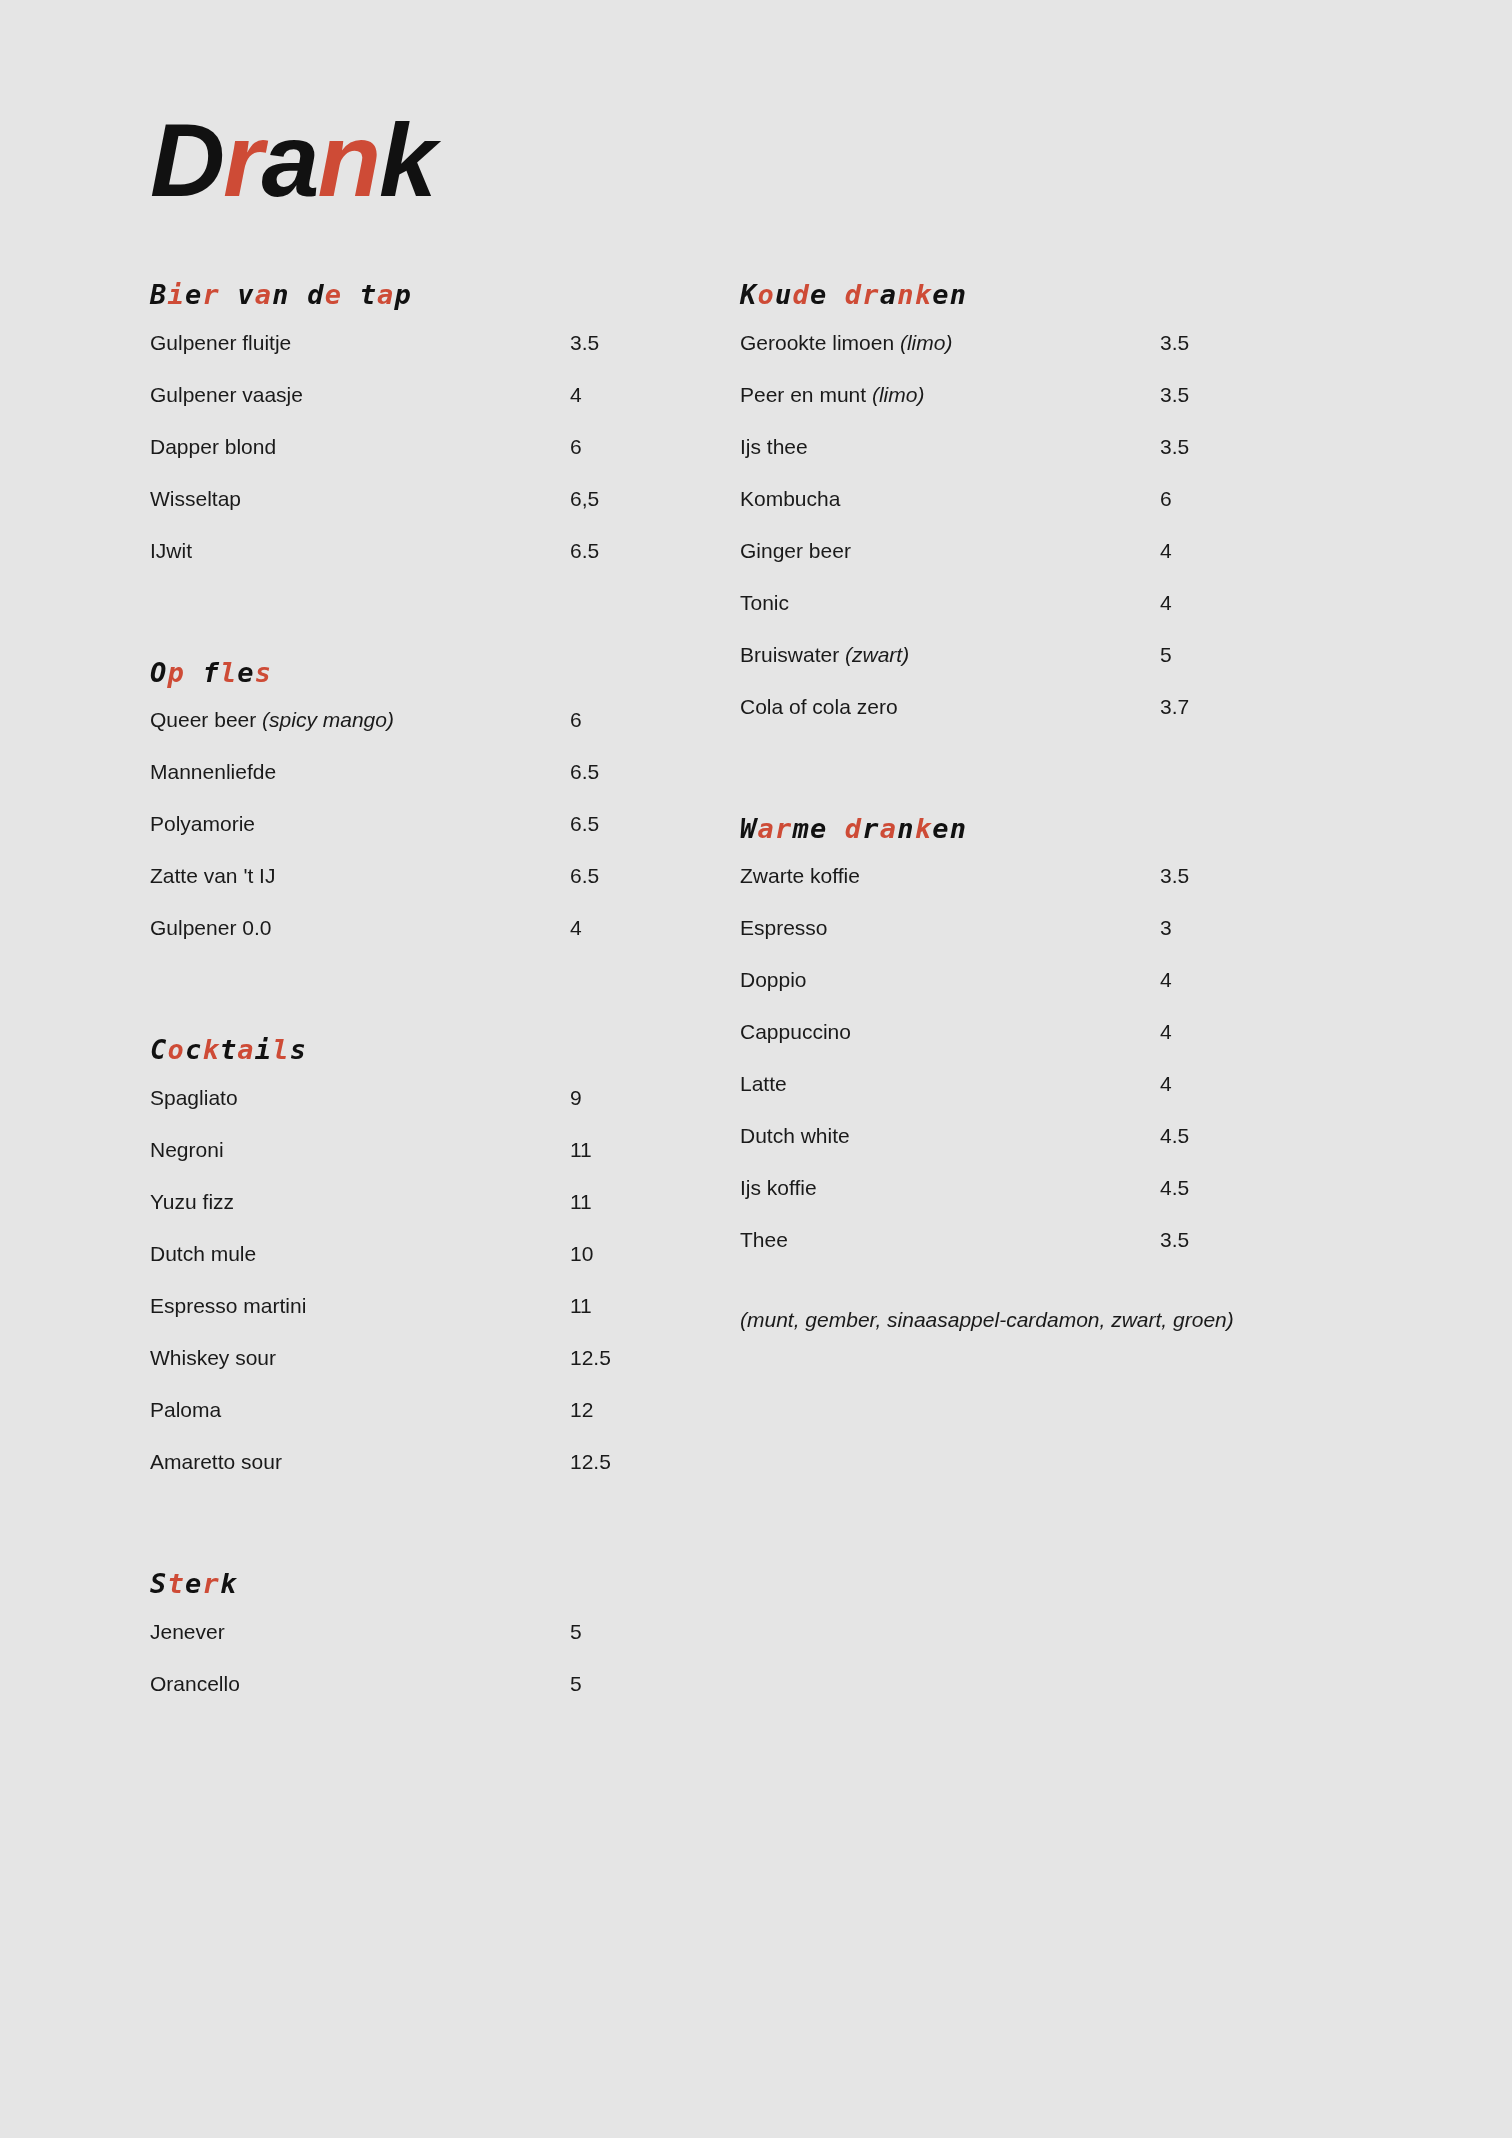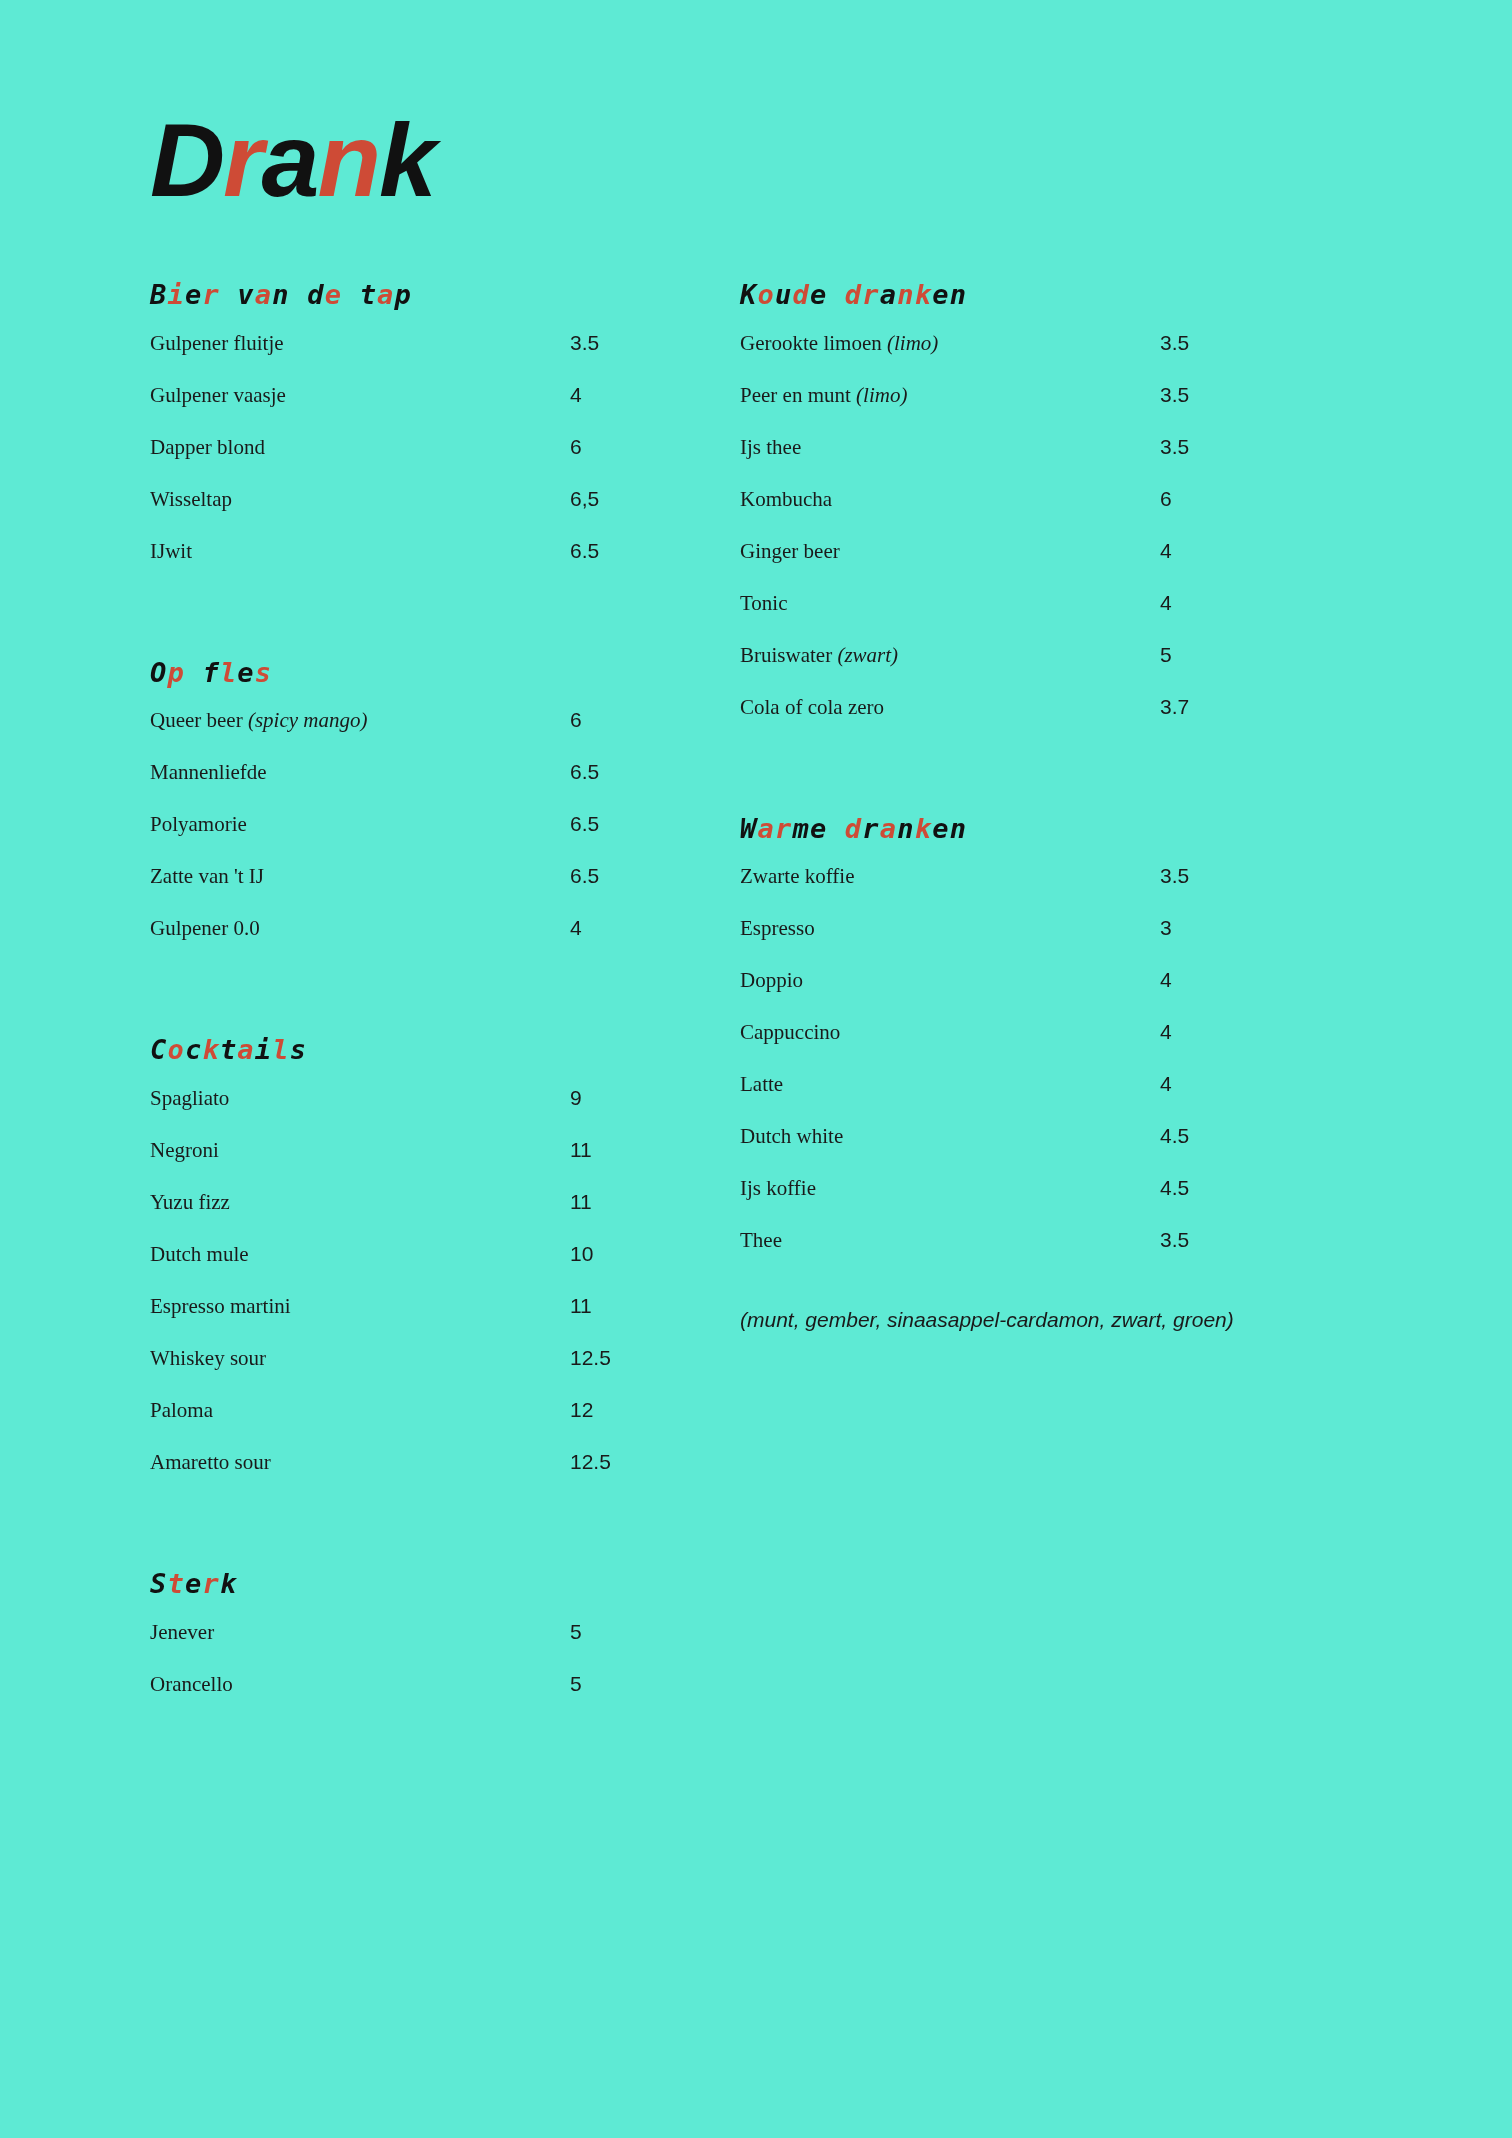--- a/index.html
+++ b/index.html
@@ -11,21 +11,21 @@
     height: 2138px;
     background: #FDF8E6;
     font-family: "Liberation Sans", sans-serif;
     -webkit-font-smoothing: antialiased;
     overflow: hidden;
   }
   .page {
     position: relative;
     width: 1512px;
     height: 2138px;
-    background: #5eead4;
+    background: #e5e5e5;
     box-sizing: border-box;
     padding: 16px;
   }
 
   
   .title-wrap {
     position: absolute;
     left: 150px;
     top: 108px;
   }
@@ -70,21 +70,20 @@
     align-items: baseline;
     font-size: 21px;
     color: #1a1a1a;
     line-height: 1;
     height: 52px;
   }
   .row .name {
     flex: 0 0 auto;
     width: 420px;
     white-space: nowrap;
-    font-family: Liberation Serif, serif;
   }
   .row .price {
     flex: 0 0 auto;
     width: 120px;
     white-space: nowrap;
   }
   .row .name em {
     font-style: italic;
   }
 

